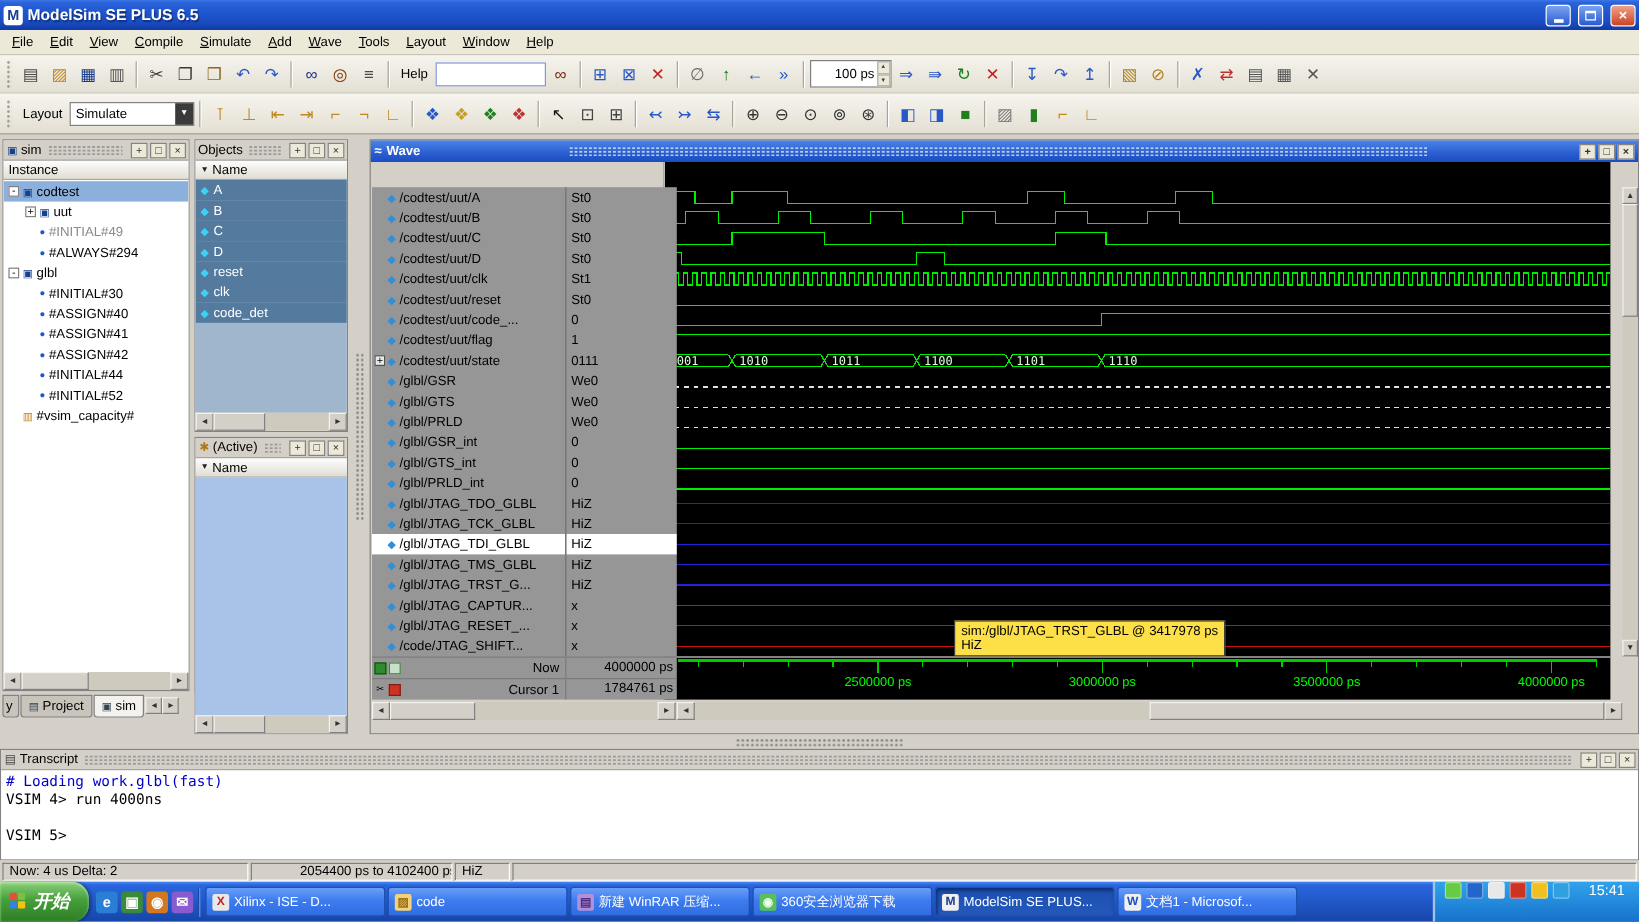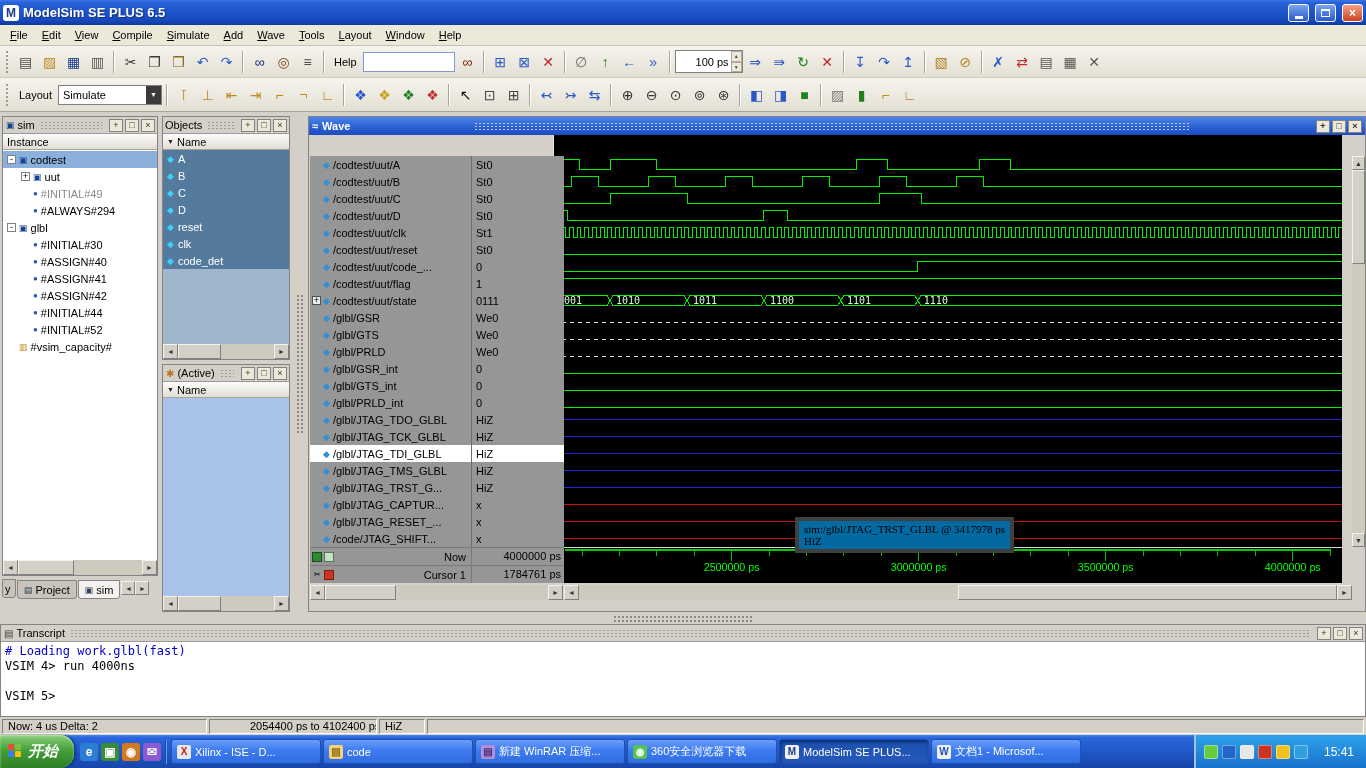--- a/index.html
+++ b/index.html
@@ -180,27 +180,27 @@
   .tbdiv{width:2px;height:24px;background:#1a4aa8;border-right:1px solid #6a9af0;margin:0 4px;flex:none}
   #tasks{display:flex;align-items:center;gap:2px}
   .taskbtn{width:150px;height:25px;border-radius:3px;border:1px solid #1e50b0;padding:0 5px;
     background:linear-gradient(180deg,#6a9ef8,#3d7cf0 45%,#2f6ce0);display:flex;align-items:center;gap:4px;
     color:#fff;overflow:hidden;white-space:nowrap}
   .taskbtn-active{background:linear-gradient(180deg,#1c4fae,#2458bc);box-shadow:inset 1px 2px 3px #0a2d70}
   .ticn{width:14px;height:14px;border-radius:2px;flex:none;font-size:10px;font-weight:bold;
     display:flex;align-items:center;justify-content:center}
   .tlabel2{overflow:hidden;text-overflow:ellipsis;font-size:11px}
   #tray{margin-left:auto;height:33px;background:linear-gradient(180deg,#30a2ec,#1772cc);
-    border-left:2px solid #9cc6ee;display:flex;align-items:center;padding:0 12px 0 8px;gap:8px}
+    border-left:2px solid #9cc6ee;display:flex;padding:0 12px 0 8px;gap:8px}
   .trayicon{width:14px;height:14px;border-radius:2px;border:1px solid rgba(255,255,255,.4)}
   #clock{color:#fff;font-size:12px;margin-left:8px}
 
   
-  #wave-tooltip{position:absolute;left:795px;top:517px;background:#0369a1;border:4px solid #404040;
-    padding:2px 5px;font-family:Liberation Serif, serif;font-size:11px;z-index:50}
+  #wave-tooltip{position:absolute;left:795px;top:517px;background:#fde047;border:1px solid #404040;
+    padding:2px 5px;font-family:Liberation Sans, sans-serif;font-size:11px;z-index:50}
 </style>
 </head>
 <body>
 
 <div id="app">
 
   <div id="titlebar">
     <span id="app-icon">M</span>
     <span id="app-title">ModelSim SE PLUS 6.5</span>
     <span class="wbtn">

